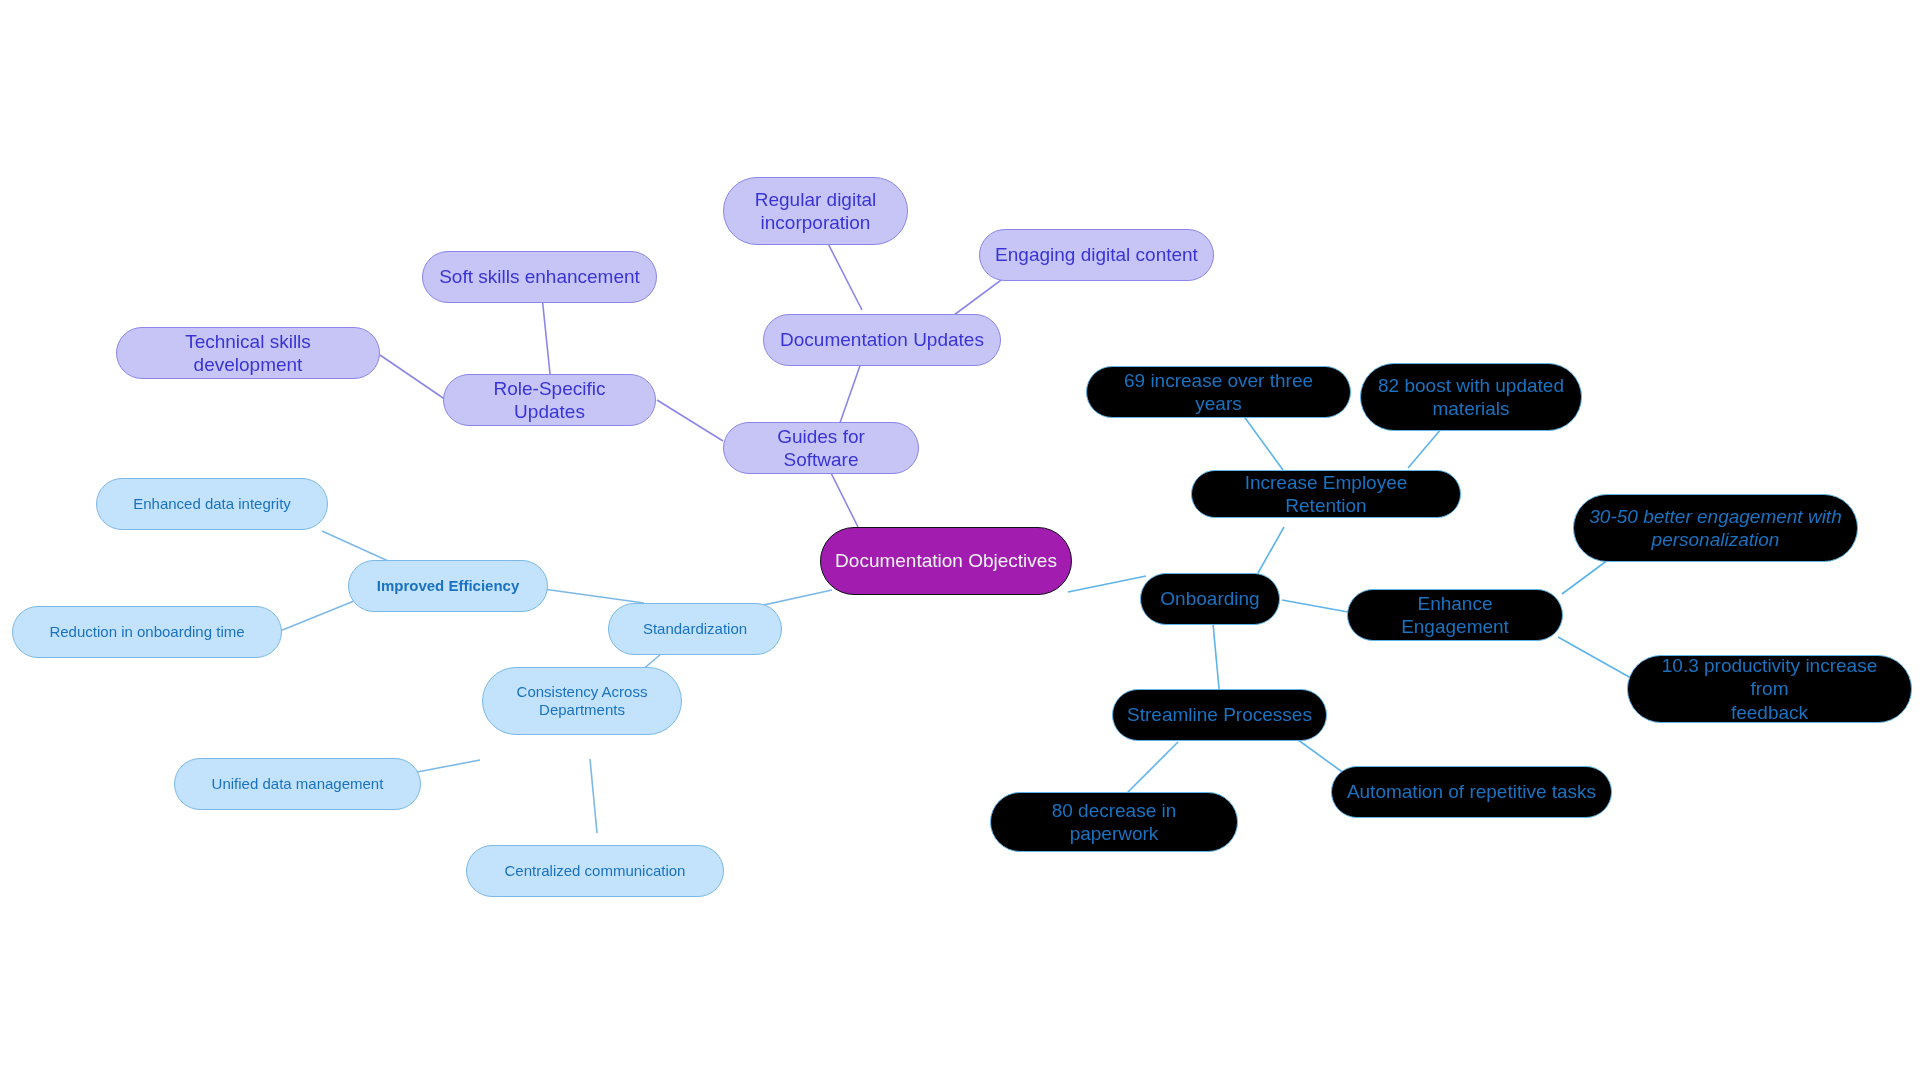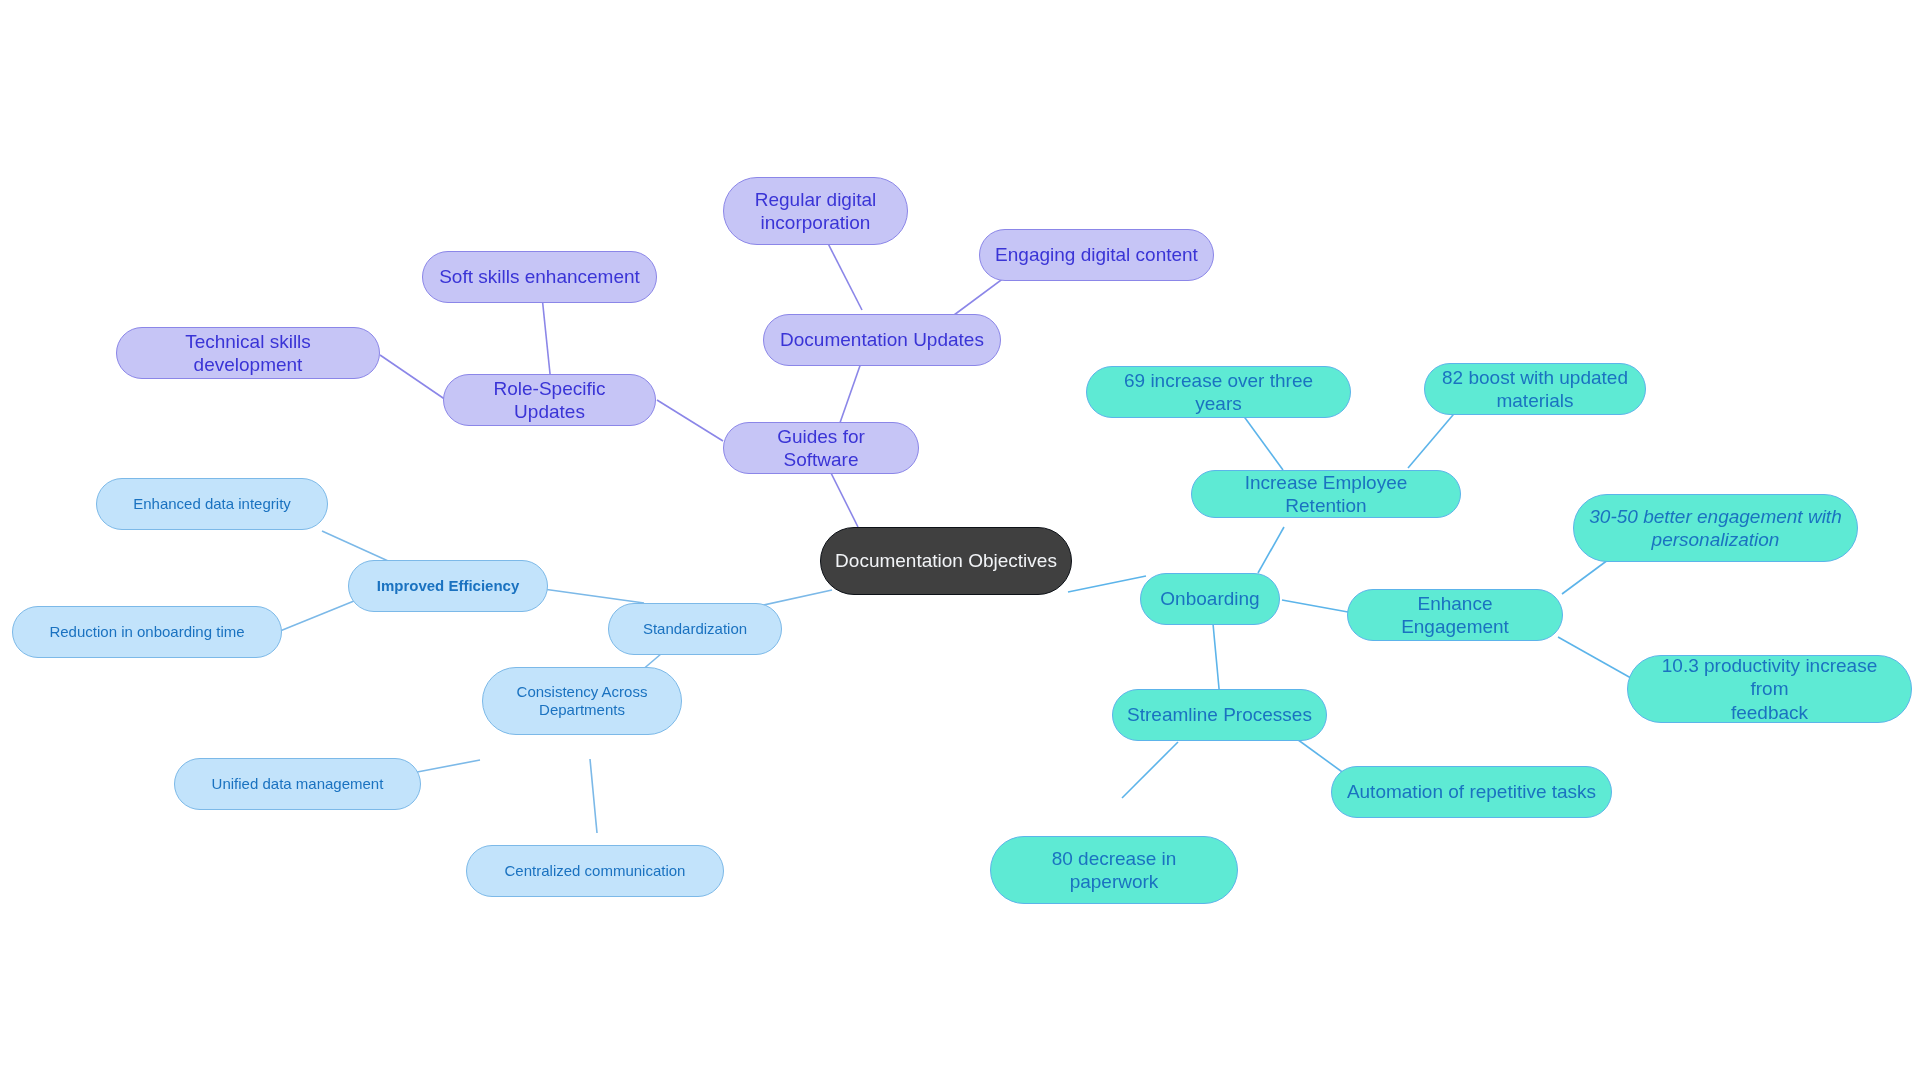--- a/index.html
+++ b/index.html
@@ -35,40 +35,40 @@
     justify-content: center;
     text-align: center;
     border-radius: 34px;
     border-style: solid;
     border-width: 1px;
     line-height: 1.22;
     padding: 4px 14px;
     white-space: pre-line;
   }
   .node.root {
-    background: #404040;
+    background: #a21caf;
     border-color: #0d1117;
     color: #f2f4f7;
     font-size: 19px;
     border-radius: 36px;
   }
   .node.purple {
     background: #c6c5f6;
     border-color: #8b86e8;
     color: #3a34d6;
     font-size: 19px;
   }
   .node.blue {
     background: #c2e3fb;
     border-color: #7cb9e8;
     color: #1a72c0;
     font-size: 15px;
   }
   .node.blue-bright {
-    background: #5eead4;
+    background: #000000;
     border-color: #5cb4ea;
     color: #1a72c0;
     font-size: 19px;
   }
 </style>
 </head>
 <body>
 
 <div id="mindmap-root">
 
@@ -136,30 +136,30 @@
   <div class="node blue" style="left:174px; top:758px; width:247px; height:52px;">Unified data management</div>
 
   <div class="node blue" style="left:466px; top:845px; width:258px; height:52px;">Centralized communication</div>
 
   <div class="node blue-bright" style="left:1140px; top:573px; width:140px; height:52px;">Onboarding</div>
 
   <div class="node blue-bright" style="left:1191px; top:470px; width:270px; height:48px;">Increase Employee Retention</div>
 
   <div class="node blue-bright" style="left:1086px; top:366px; width:265px; height:52px;">69 increase over three years</div>
 
-  <div class="node blue-bright" style="left:1424px; top:363px; width:222px; height:52px;">82 boost with updated
+  <div class="node blue-bright" style="left:1360px; top:363px; width:222px; height:68px;">82 boost with updated
 materials</div>
 
   <div class="node blue-bright" style="left:1347px; top:589px; width:216px; height:52px;">Enhance Engagement</div>
 
   <div class="node blue-bright" style="left:1573px; top:494px; width:285px; height:68px;font-style:italic;">30-50 better engagement with
 personalization</div>
 
   <div class="node blue-bright" style="left:1627px; top:655px; width:285px; height:68px;">10.3 productivity increase from
 feedback</div>
 
   <div class="node blue-bright" style="left:1112px; top:689px; width:215px; height:52px;">Streamline Processes</div>
 
-  <div class="node blue-bright" style="left:990px; top:836px; width:248px; height:68px;">80 decrease in paperwork</div>
+  <div class="node blue-bright" style="left:990px; top:792px; width:248px; height:60px;">80 decrease in paperwork</div>
 
   <div class="node blue-bright" style="left:1331px; top:766px; width:281px; height:52px;">Automation of repetitive tasks</div>
 
 </div>
 
 </body></html>

